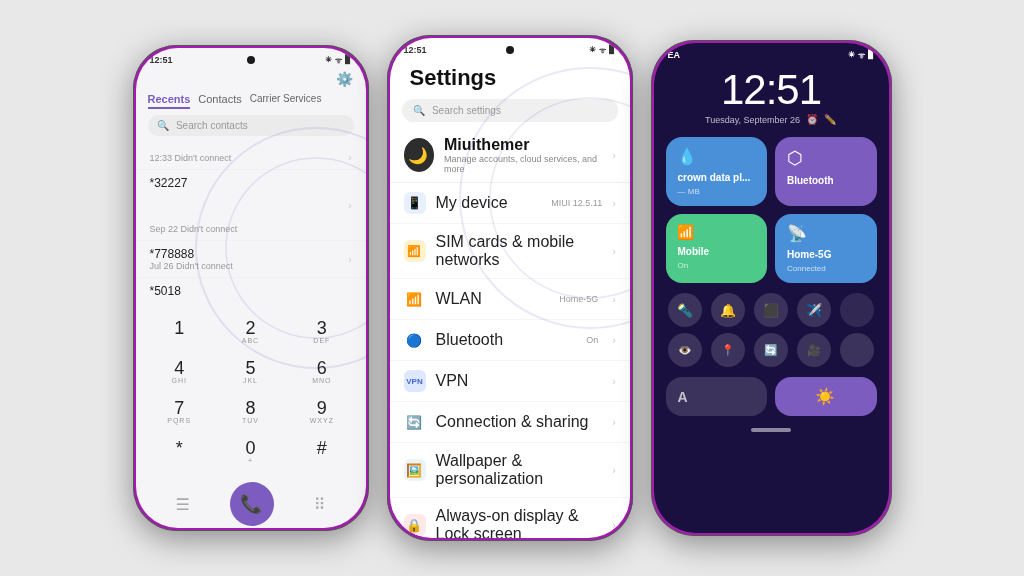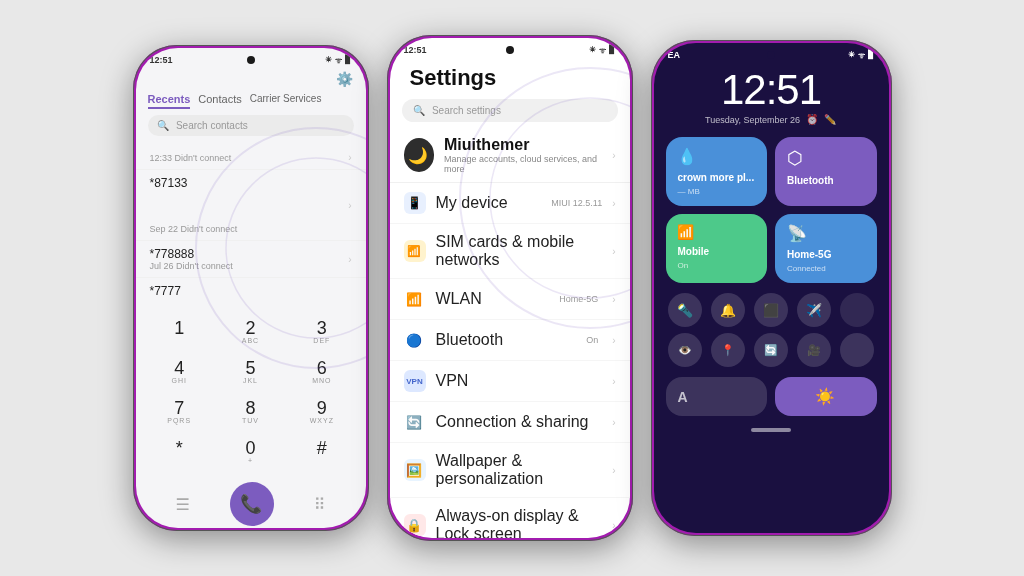--- a/index.html
+++ b/index.html
@@ -344,34 +344,34 @@
 
       <div class="recent-calls">
         <div class="call-item">
           <div class="call-info">
             <div class="call-meta">12:33 Didn't connect</div>
           </div>
           <span class="call-chevron">›</span>
         </div>
         <div class="call-item">
           <div class="call-info">
-            <div class="call-number">*87133</div>
+            <div class="call-number">*32227</div>
             <div class="call-meta" style="display:flex;align-items:center;gap:3px;margin-top:34px;">Sep 22 Didn't connect</div>
           </div>
           <span class="call-chevron">›</span>
         </div>
         <div class="call-item">
           <div class="call-info">
             <div class="call-number">*778888</div>
             <div class="call-meta">Jul 26 Didn't connect</div>
           </div>
           <span class="call-chevron">›</span>
         </div>
         <div style="padding:6px 14px;">
-          <div class="call-number">*7777</div>
+          <div class="call-number">*5018</div>
         </div>
       </div>
 
       <div class="dialpad">
         <div class="dial-key">
             <span class="dial-num">1</span>
             <span class="dial-letters"></span>
           </div>
         <div class="dial-key">
             <span class="dial-num">2</span>
@@ -537,21 +537,21 @@
       <div class="cc-time">12:51</div>
       <div class="cc-date">
         <span>Tuesday, September 26</span>
         <span style="font-size:10px;">⏰</span>
         <span style="font-size:10px;">✏️</span>
       </div>
 
       <div class="cc-grid">
         <div class="cc-tile cc-tile-blue">
           <div class="cc-tile-icon">💧</div>
-          <div class="cc-tile-label">crown more pl...</div>
+          <div class="cc-tile-label">crown data pl...</div>
           <div class="cc-tile-sub">— MB</div>
         </div>
         <div class="cc-tile cc-tile-bt">
           <div class="cc-tile-icon" style="font-size:18px;">⬡</div>
           <div class="cc-tile-label">Bluetooth</div>
         </div>
         <div class="cc-tile cc-tile-mobile">
           <div class="cc-tile-icon" style="font-size:14px;">📶</div>
           <div class="cc-tile-label">Mobile</div>
           <div class="cc-tile-sub">On</div>

